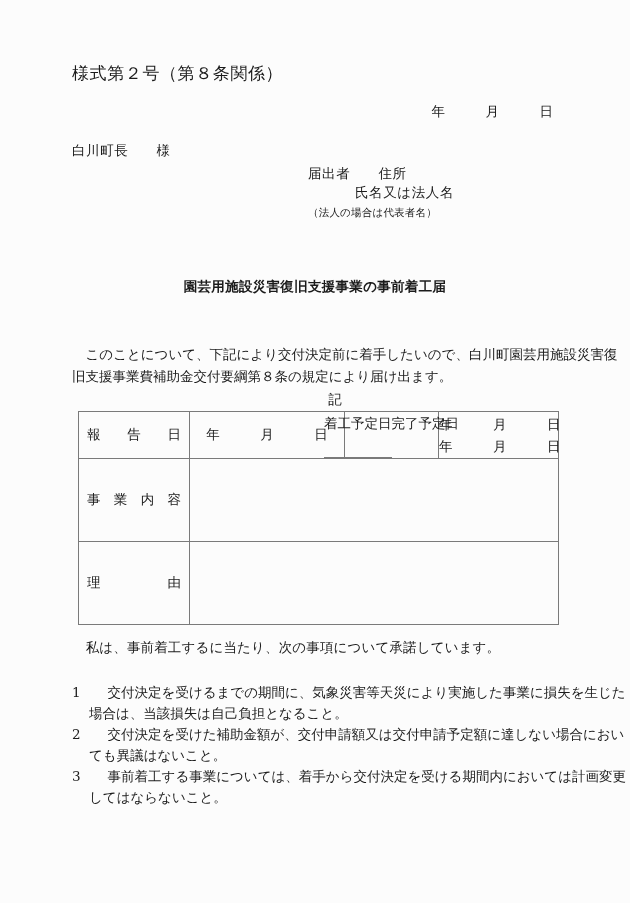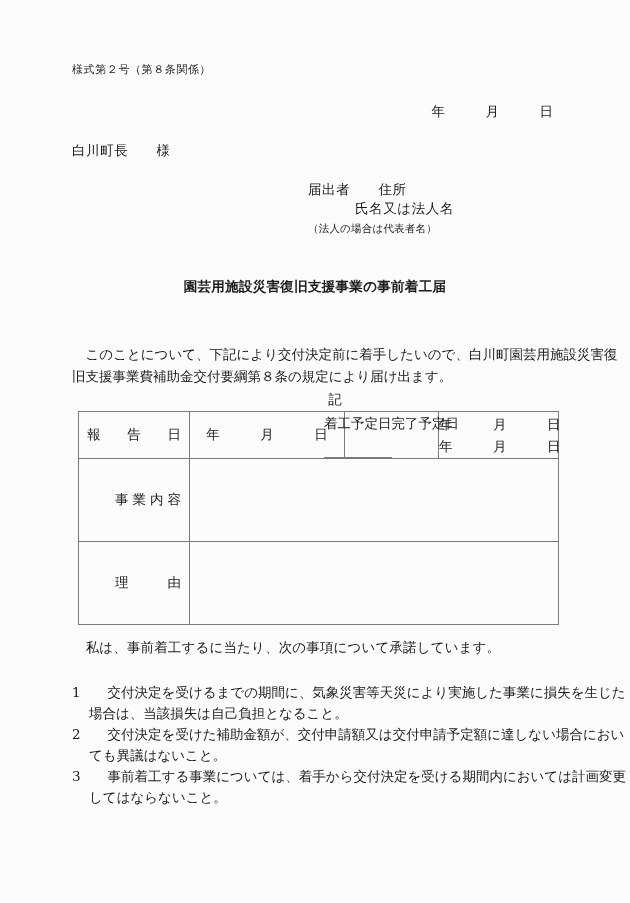--- a/index.html
+++ b/index.html
@@ -22,21 +22,21 @@
     left: 0; top: 0;
     width: 630px;
     height: 903px;
   }
 
   
   .abs { position: absolute; white-space: pre; }
 
   .form-no {
     left: 72px; top: 62px;
-    font-size: 11px;
+    font-size: 17px;
     letter-spacing: 0.6px;
   }
 
   .date-line {
     left: 330px; top: 103px;
     width: 260px;
     text-align: right;
     font-size: 13.5px;
     padding-right: 37px;
     box-sizing: border-box;
@@ -44,21 +44,21 @@
 
   .addressee {
     left: 72px; top: 142px;
     font-size: 13.5px;
     letter-spacing: 0.6px;
   }
 
   
   .submitter {
     position: absolute;
-    left: 308px; top: 180px;
+    left: 308px; top: 164px;
     font-size: 13.5px;
     line-height: 19px;
   }
   .submitter .row1 { letter-spacing: 0.6px; }
   .submitter .row2 {
     margin-left: 47px;
     letter-spacing: 0.6px;
   }
   .submitter .row3 {
     font-size: 10.5px;
@@ -152,21 +152,21 @@
   }
   .dates-stack > span {
     line-height: 22px;
     display: block;
     white-space: pre;
     text-align: right;
     padding-right: 9px;
   }
 
   .big-row td { height: 82px; }
-  .big-row .c-label { vertical-align: middle; padding-left: 28px; }
+  .big-row .c-label { vertical-align: middle; }
 
   
   .consent-lead {
     position: absolute;
     left: 72px; top: 639px;
     font-size: 13.5px;
     letter-spacing: 0.15px;
     white-space: pre;
   }
 

